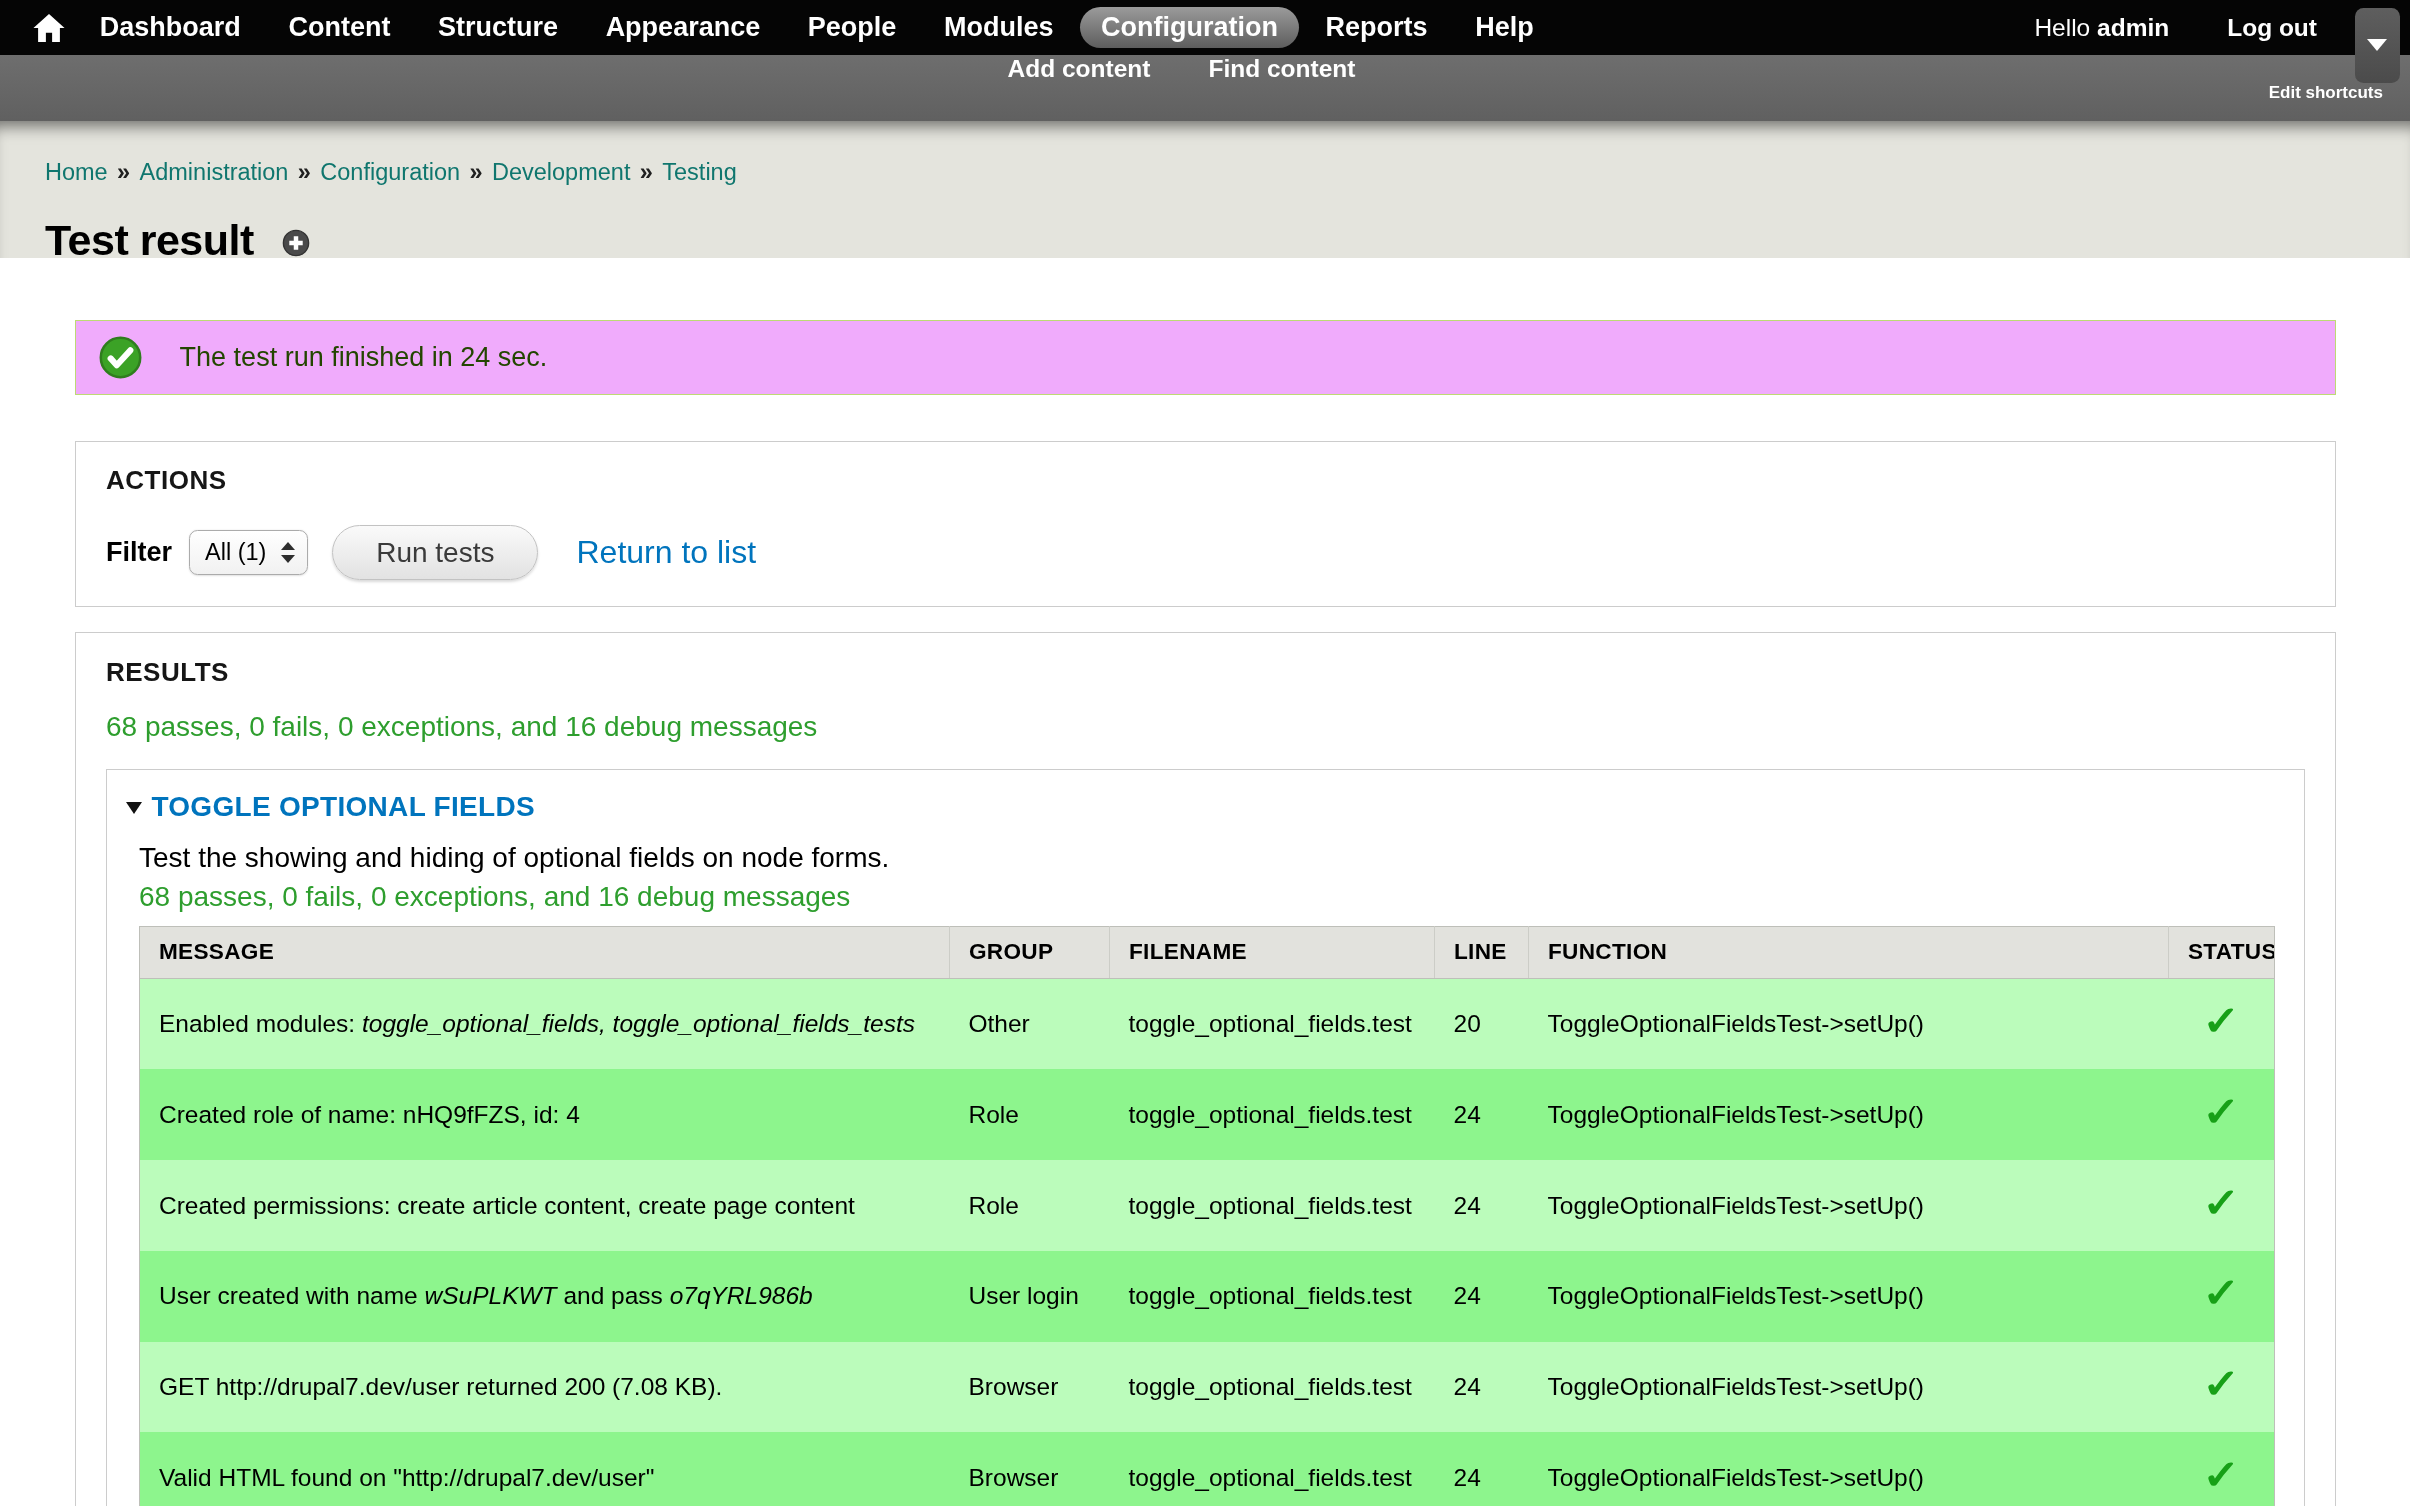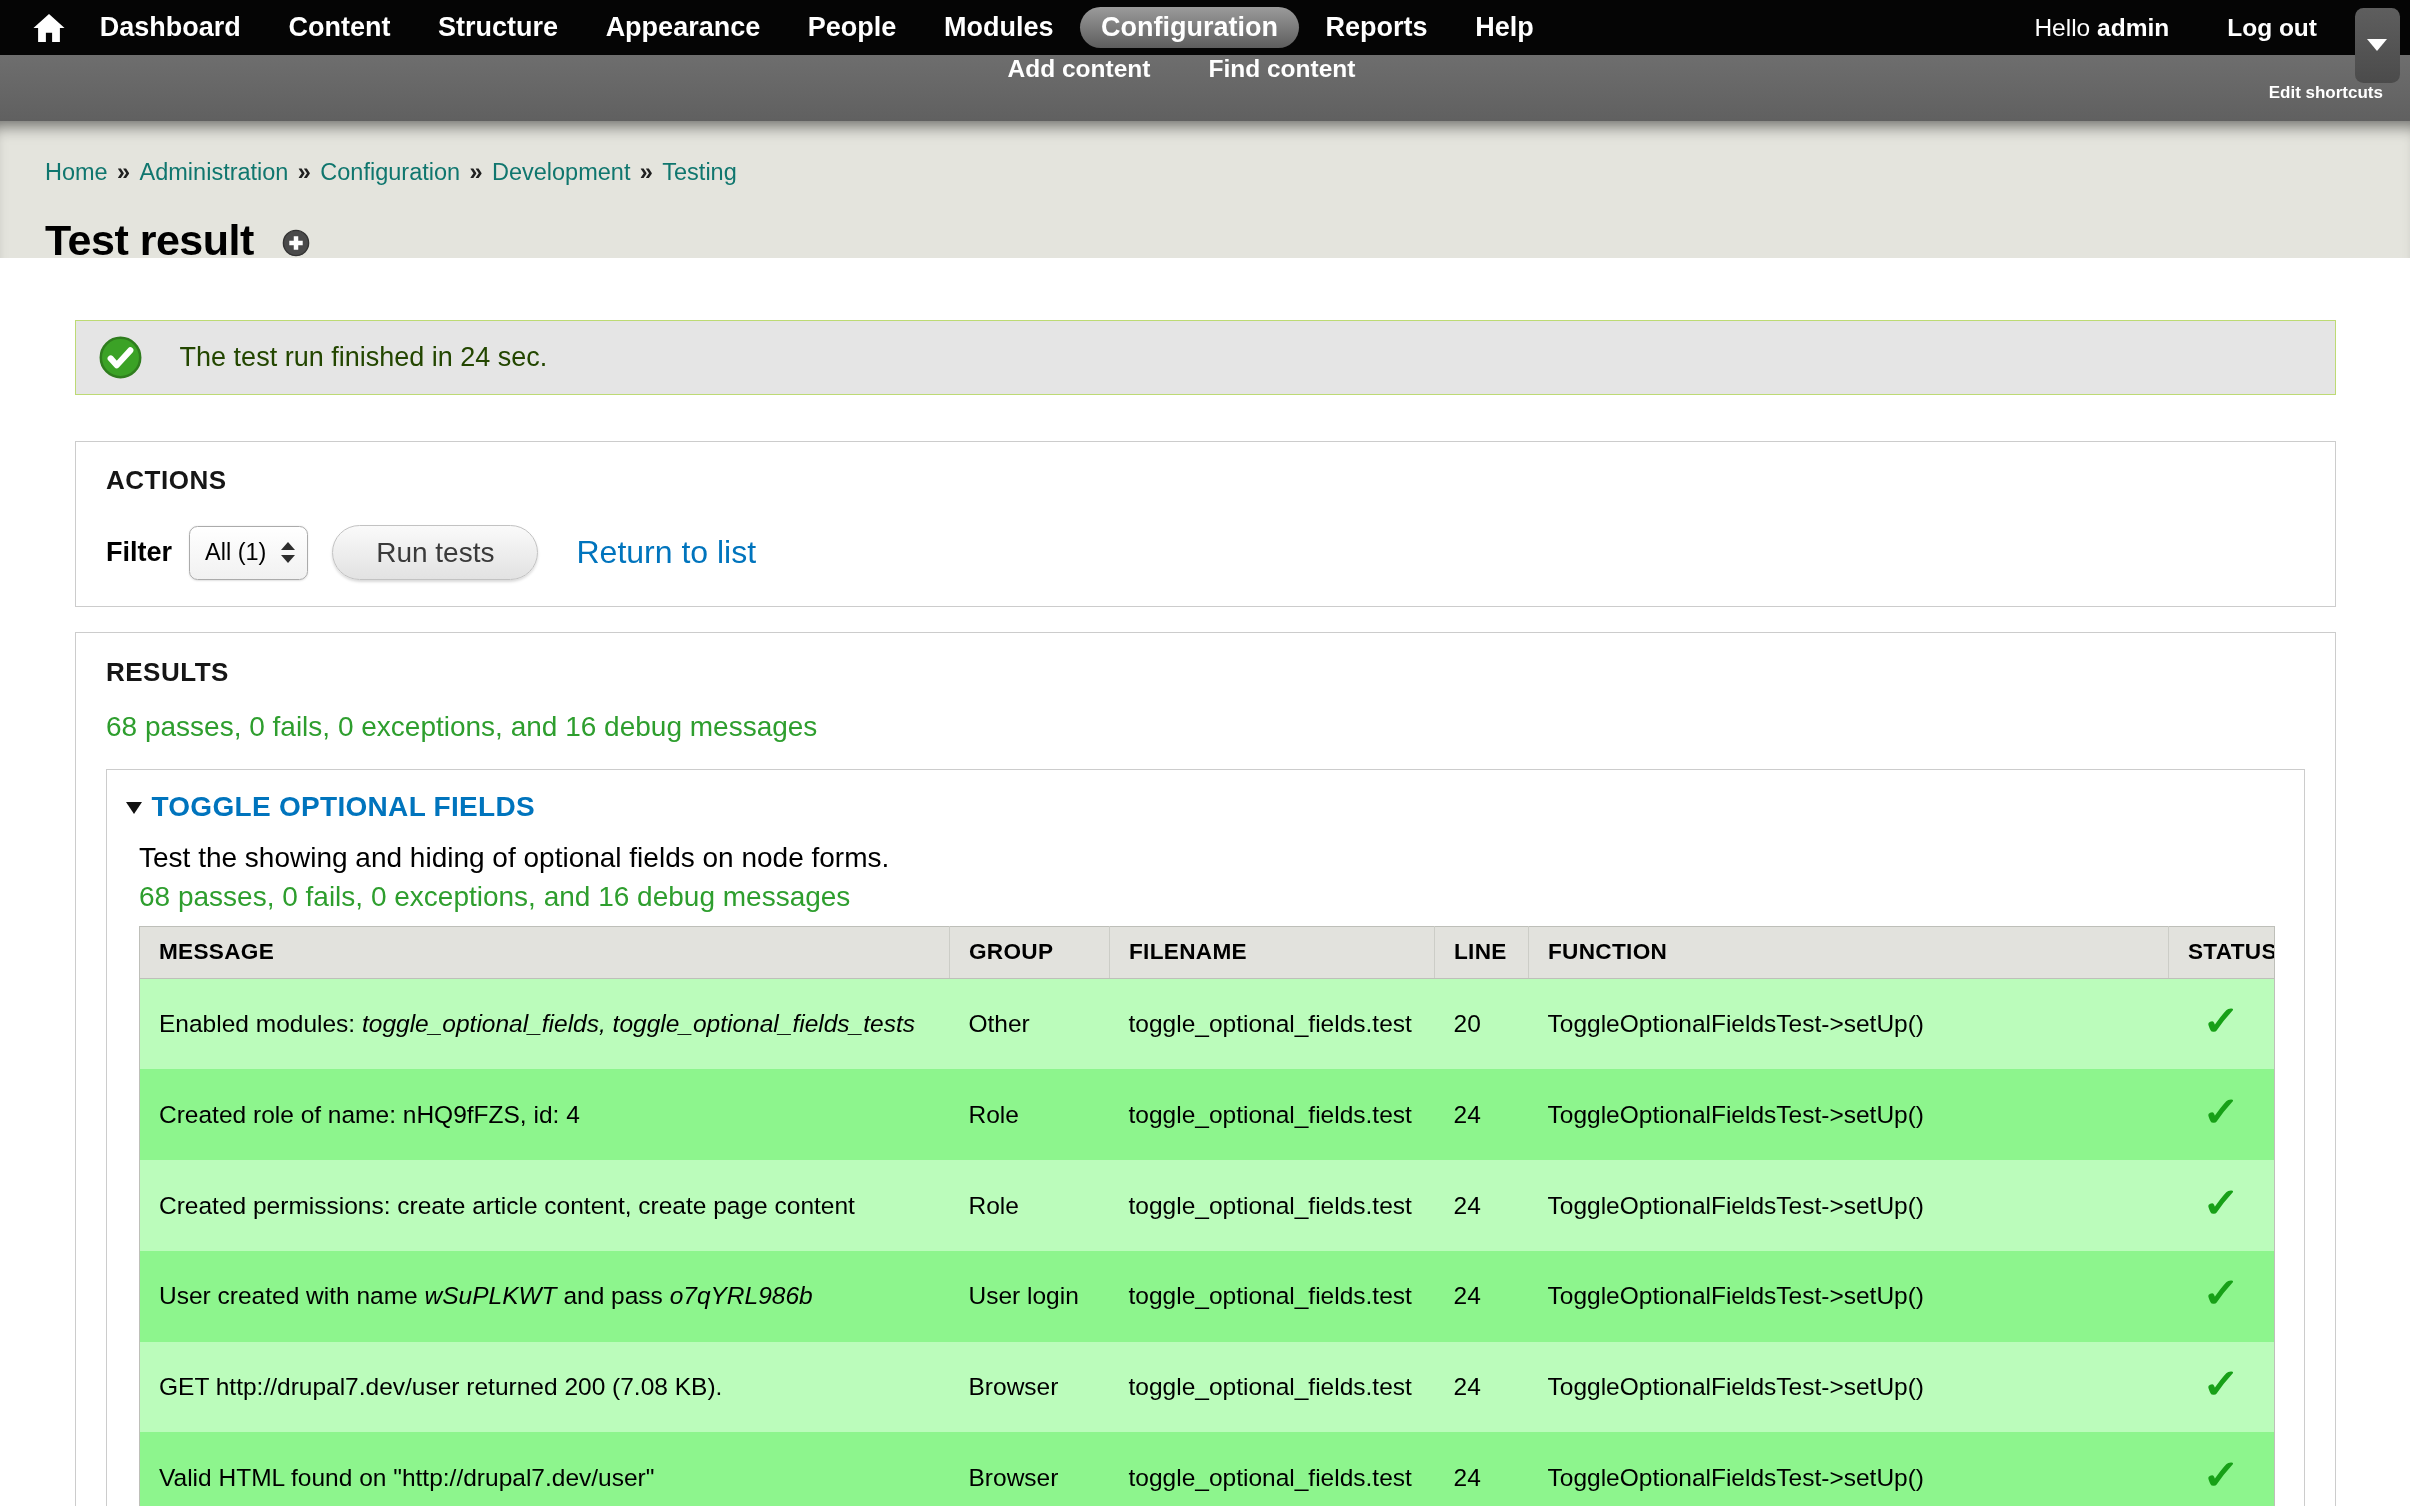--- a/index.html
+++ b/index.html
@@ -51,32 +51,32 @@
   .breadcrumb .sep{color:#202020;margin:0 9.4px;font-weight:bold;}
   .title-row{display:flex;align-items:center;margin-top:30px;}
   .page-title{font-size:43px;font-weight:bold;color:#000;letter-spacing:-0.5px;}
   .add-shortcut{margin-left:28px;margin-top:5.6px;cursor:pointer;display:inline-flex;}
 
   
   .content{padding:62px 75px 0 75px;background:#fff;}
 
   .status-message{
     display:flex;align-items:center;height:75px;
-    background:#e5e5e5;border:1.9px solid #bdda74;padding:0 22.6px;
+    background:#f0abfc;border:1.9px solid #bdda74;padding:0 22.6px;
   }
   .status-message .msg-text{margin-left:38px;font-size:27px;color:#234600;}
 
   .fieldset{border:0.9px solid #ccc;background:#fff;}
   .fieldset-legend{font-size:26px;font-weight:bold;color:#161616;letter-spacing:0.5px;}
 
   .actions-fieldset{margin-top:46px;padding:22.6px 30px 24.5px 30px;}
   .actions-row{display:flex;align-items:center;margin-top:28px;height:58px;}
   .filter-label{font-size:27px;font-weight:bold;color:#000;}
   .filter-select{
-    margin-left:17px;display:inline-flex;align-items:center;height:54px;
+    margin-left:17px;display:inline-flex;align-items:center;height:45px;
     border:0.9px solid #ababab;border-radius:8.5px;background:linear-gradient(#fff,#f1f1f1);
     padding:0 11.3px 0 15px;cursor:pointer;box-shadow:0 0.9px 1.9px rgba(0,0,0,.12);
   }
   .filter-select .sel-value{font-size:23.5px;color:#000;}
   .sel-arrows{display:flex;flex-direction:column;margin-left:15px;gap:4.7px;}
   .arr-up{width:0;height:0;border-left:7.5px solid transparent;border-right:7.5px solid transparent;border-bottom:8.5px solid #2e2e2e;}
   .arr-down{width:0;height:0;border-left:7.5px solid transparent;border-right:7.5px solid transparent;border-top:8.5px solid #2e2e2e;}
   .run-tests-btn{
     margin-left:24.5px;height:55px;padding:0 43px;border:0.9px solid #c2c2c2;border-radius:28px;
     background:linear-gradient(#fafafa,#e2e2e2);font-size:28px;color:#3a3a3a;

